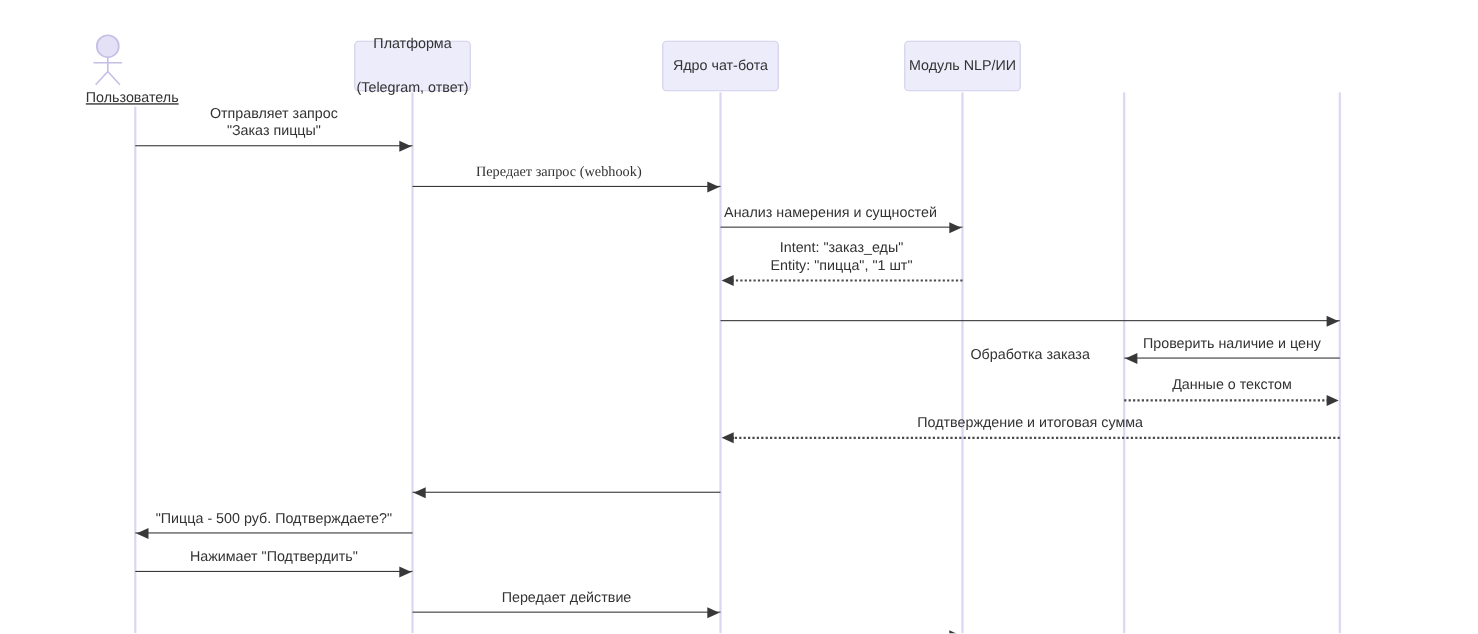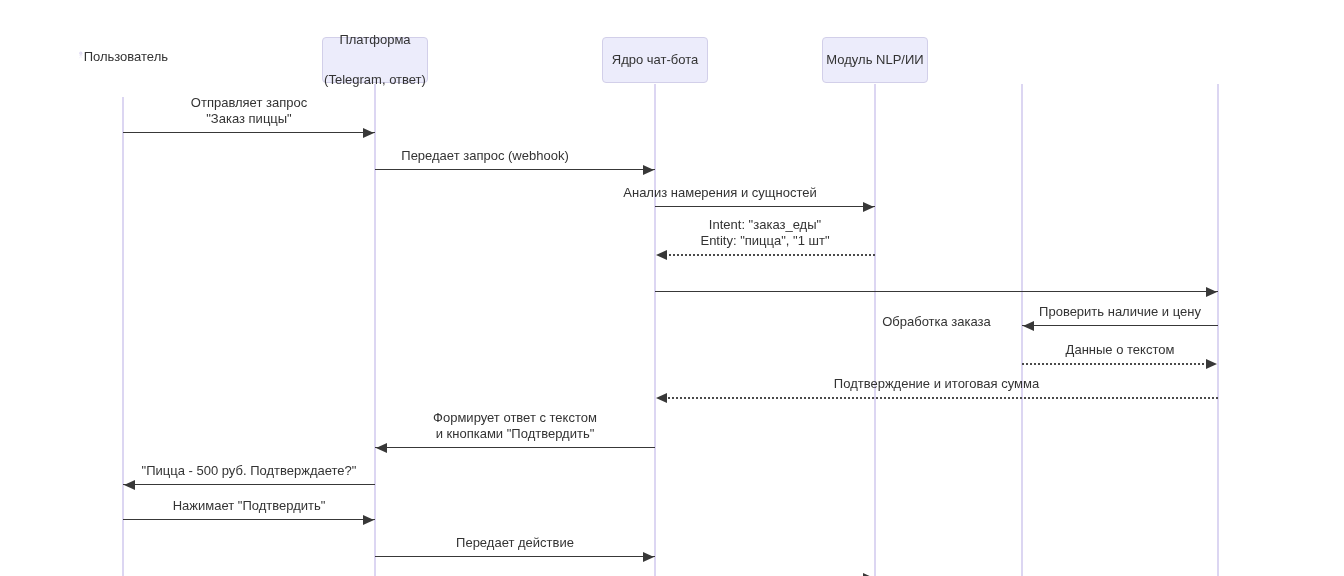--- a/index.html
+++ b/index.html
@@ -31,22 +31,23 @@
     font-size: 13px;
     line-height: 16px;
     color: #333333;
     text-align: center;
     white-space: nowrap;
   }
   .actor-wrap {
     position: absolute;
     top: 31px;
     display: flex;
-    flex-direction: row;
-    align-items: center;
+    flex-direction: column;
+    align-items: flex-start;
+    text-decoration: underline;
   }
   .actor-label {
     font-size: 13px;
     color: #333333;
     margin-top: 2px;
     white-space: nowrap;
   }
   .lifeline {
     position: absolute;
     width: 2px;
@@ -106,26 +107,26 @@
     </div>
     <div class="lifeline" style="left: 874px; top: 84px; height: 492px;"></div>
     <div class="lifeline" style="left: 1021px; top: 84px; height: 492px;"></div>
     <div class="lifeline" style="left: 1217px; top: 84px; height: 492px;"></div>
     <div class="msg-label" style="left: 249px; top: 95px;">
       <div>Отправляет запрос</div>
       <div>"Заказ пиццы"</div>
     </div>
     <div class="msg-line solid" style="left: 123px; width: 252px; top: 132px;"></div>
     <div class="arrowhead right" style="top: 128px; left: 363px;"></div>
-    <div class="msg-label" style="left: 485px; top: 148px;">
+    <div class="msg-label" style="left: 508px; top: 148px; font-family: Liberation Serif, serif;">
       <div>Передает запрос (webhook)</div>
     </div>
     <div class="msg-line solid" style="left: 375px; width: 280px; top: 169px;"></div>
     <div class="arrowhead right" style="top: 165px; left: 643px;"></div>
-    <div class="msg-label" style="left: 720px; top: 185px;">
+    <div class="msg-label" style="left: 755px; top: 185px;">
       <div>Анализ намерения и сущностей</div>
     </div>
     <div class="msg-line solid" style="left: 655px; width: 220px; top: 206px;"></div>
     <div class="arrowhead right" style="top: 202px; left: 863px;"></div>
     <div class="msg-label" style="left: 765px; top: 217px;">
       <div>Intent: "заказ_еды"</div>
       <div>Entity: "пицца", "1 шт"</div>
     </div>
     <div class="msg-line dashed" style="left: 665px; width: 210px; top: 254px;"></div>
     <div class="arrowhead left" style="top: 250px; left: 656px;"></div>
@@ -142,24 +143,20 @@
     <div class="msg-label" style="left: 1120px; top: 342px;">
       <div>Данные о текстом</div>
     </div>
     <div class="msg-line dashed" style="left: 1022px; width: 186px; top: 363px;"></div>
     <div class="arrowhead right" style="top: 359px; left: 1206px;"></div>
     <div class="msg-label" style="left: 936.5px; top: 376px;">
       <div>Подтверждение и итоговая сумма</div>
     </div>
     <div class="msg-line dashed" style="left: 665px; width: 553px; top: 397px;"></div>
     <div class="arrowhead left" style="top: 393px; left: 656px;"></div>
-    <div class="msg-label" style="left: 515px; top: 410px;">
-      <div>Формирует ответ с текстом</div>
-      <div>и кнопками "Подтвердить"</div>
-    </div>
     <div class="msg-line solid" style="left: 375px; width: 280px; top: 447px;"></div>
     <div class="arrowhead left" style="top: 443px; left: 376px;"></div>
     <div class="msg-label" style="left: 249px; top: 463px;">
       <div>"Пицца - 500 руб. Подтверждаете?"</div>
     </div>
     <div class="msg-line solid" style="left: 123px; width: 252px; top: 484px;"></div>
     <div class="arrowhead left" style="top: 480px; left: 124px;"></div>
     <div class="msg-label" style="left: 249px; top: 498px;">
       <div>Нажимает "Подтвердить"</div>
     </div>

